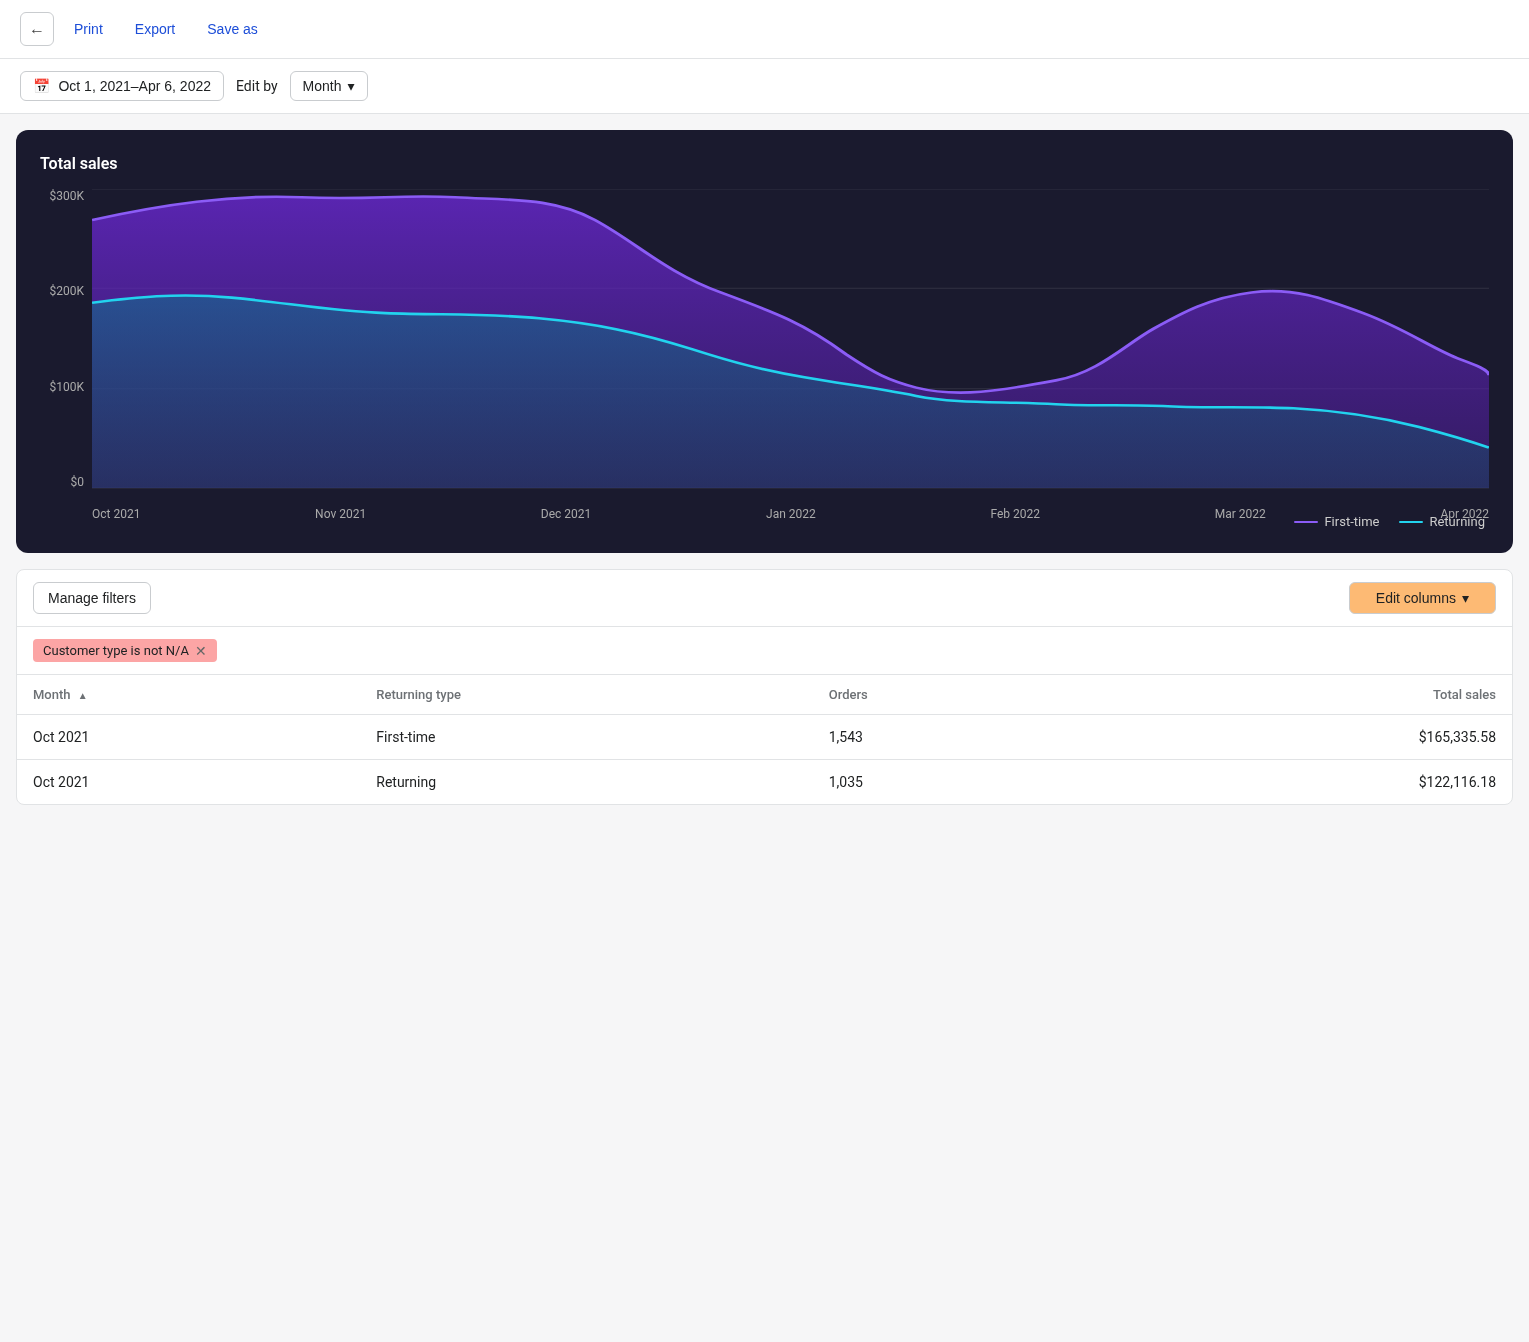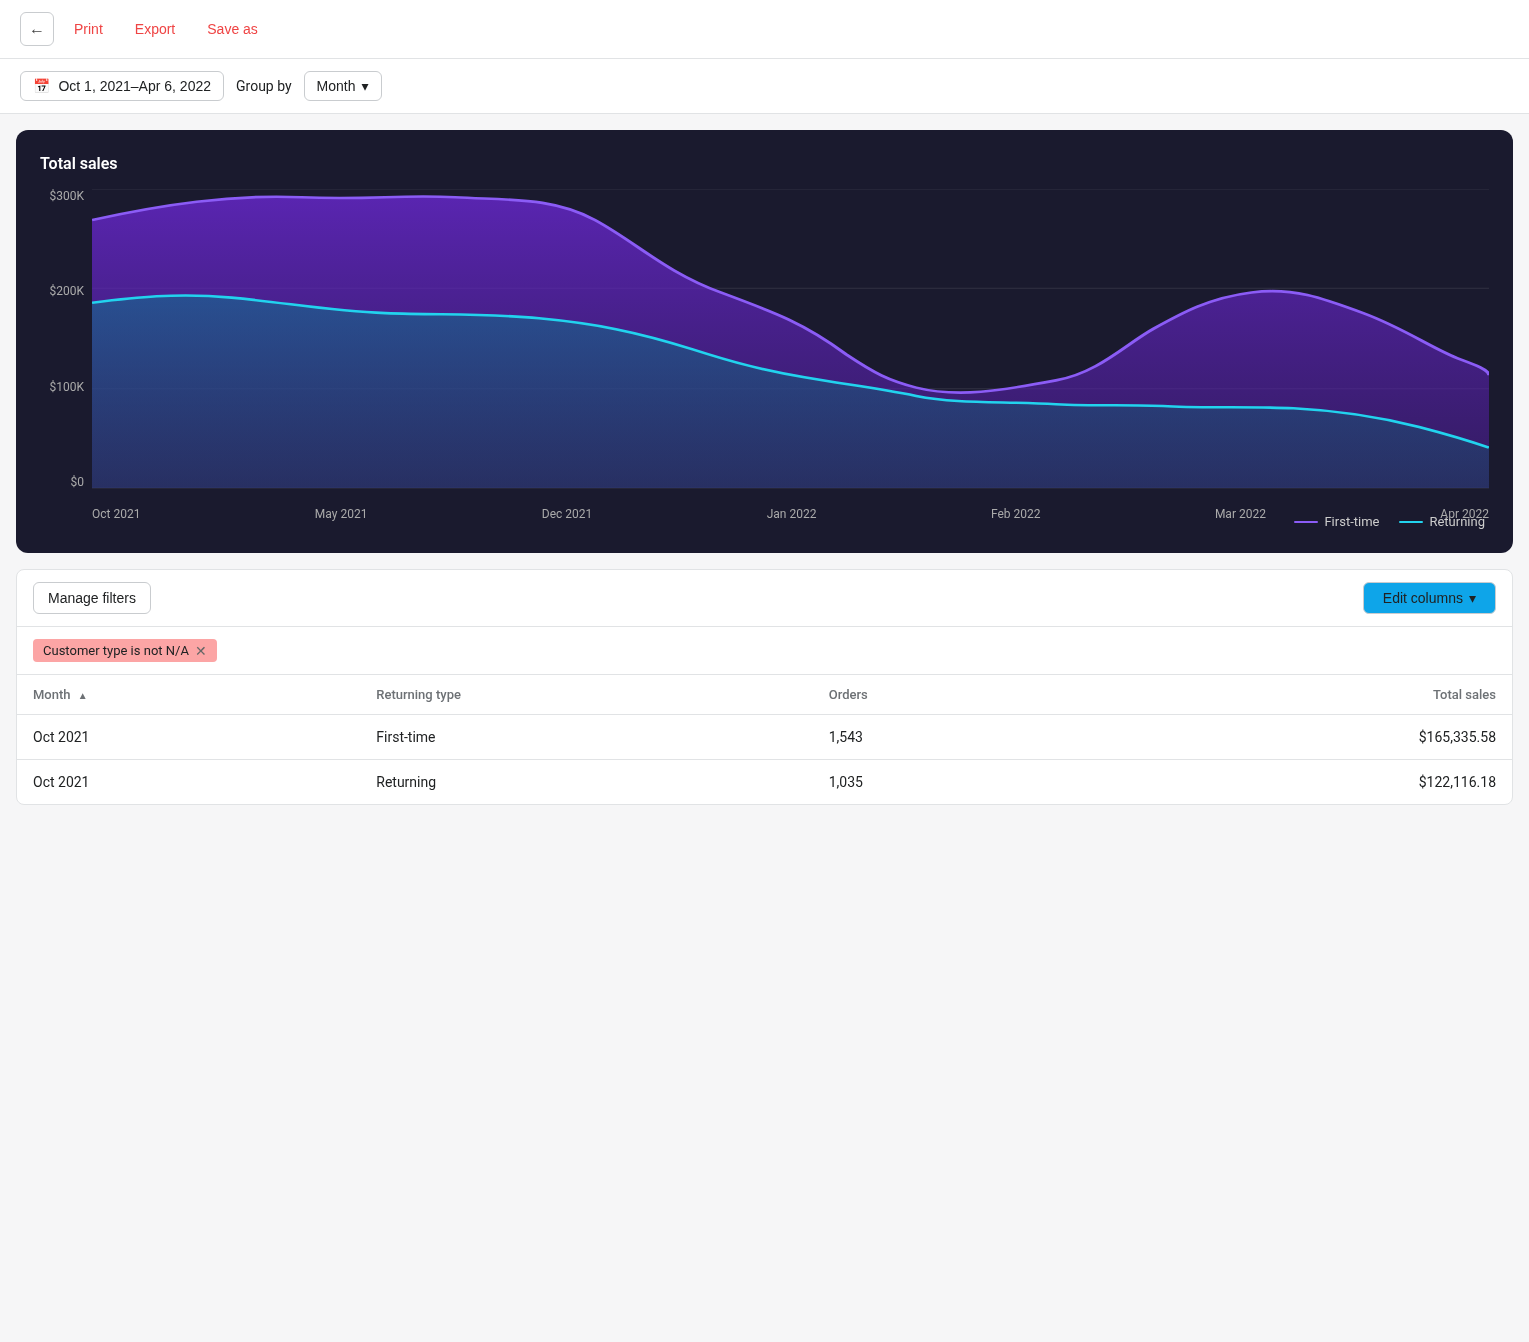--- a/index.html
+++ b/index.html
@@ -40,21 +40,21 @@
     .header-actions {
       display: flex;
       gap: 16px;
       align-items: center;
     }
     .header-action-btn {
       background: none;
       border: none;
       cursor: pointer;
       font-size: 14px;
-      color: #ef4444;
+      color: #1d4ed8;
       padding: 6px 8px;
     }
 
     
     .toolbar {
       background: #fff;
       padding: 12px 20px;
       display: flex;
       align-items: center;
       gap: 12px;
@@ -192,22 +192,22 @@
       border-radius: 6px;
       background: #fff;
       padding: 7px 14px;
       cursor: pointer;
       font-size: 14px;
       color: #202223;
     }
     .edit-columns-btn {
       border: 1px solid #c9cccf;
       border-radius: 6px;
-      background: #0ea5e9;
-      padding: 7px 19px;
+      background: #fdba74;
+      padding: 7px 26px;
       cursor: pointer;
       font-size: 14px;
       color: #202223;
       display: flex;
       gap: 6px;
     }
     .filter-tags {
       padding: 12px 16px;
       border-bottom: 1px solid #e1e3e5;
     }
@@ -274,21 +274,21 @@
     <button class="header-action-btn">Export</button>
     <button class="header-action-btn">Save as</button>
   </div>
 </div>
 
 <div class="toolbar">
   <button class="date-btn">
     <span>📅</span>
     <span>Oct 1, 2021–Apr 6, 2022</span>
   </button>
-  <span class="group-by-label">Group by</span>
+  <span class="group-by-label">Edit by</span>
   <button class="group-by-select">
     <span>Month</span>
     <span>▾</span>
   </button>
 </div>
 
 <div class="chart-container">
   <div class="chart-title">Total sales</div>
   <div class="chart-wrap">
 
@@ -379,21 +379,21 @@
           <linearGradient id="tealGrad" x1="0" y1="0" x2="0" y2="1">
             <stop offset="0%" stop-color="#0e7490" stop-opacity="0.7"></stop>
             <stop offset="100%" stop-color="#164e63" stop-opacity="0.5"></stop>
           </linearGradient>
         </defs>
       </svg>
     </div>
 
     <div class="x-axis">
       <span class="x-label">Oct 2021</span>
-      <span class="x-label">May 2021</span>
+      <span class="x-label">Nov 2021</span>
       <span class="x-label">Dec 2021</span>
       <span class="x-label">Jan 2022</span>
       <span class="x-label">Feb 2022</span>
       <span class="x-label">Mar 2022</span>
       <span class="x-label">Apr 2022</span>
     </div>
 
     <div class="chart-legend">
       <div class="legend-item">
         <div class="legend-line" style="background:#8b5cf6;"></div>

